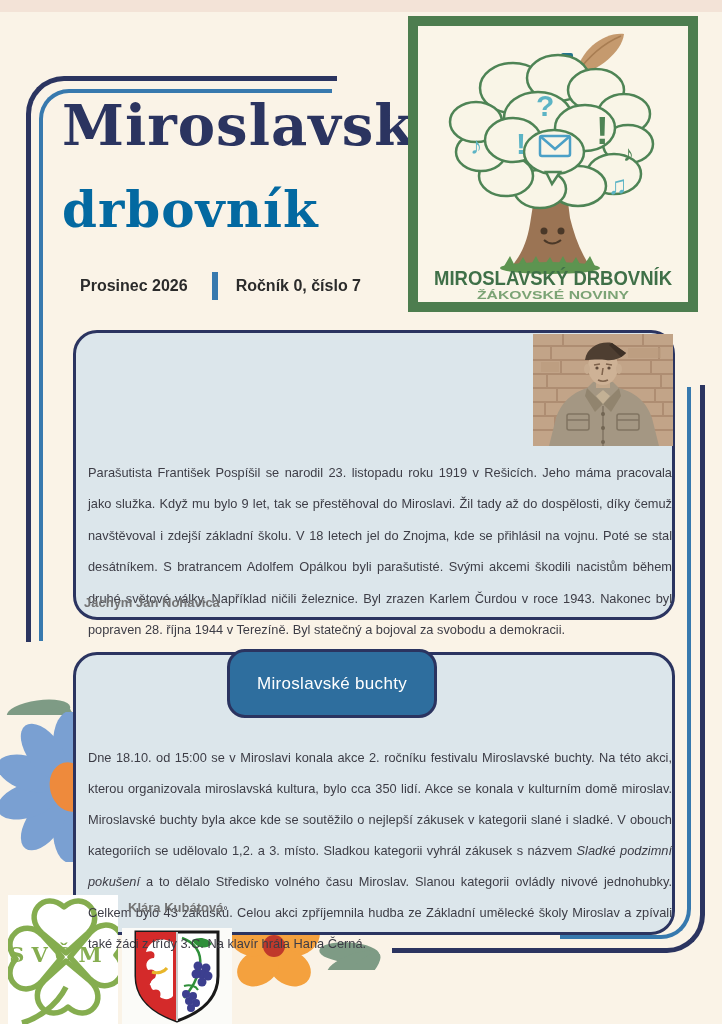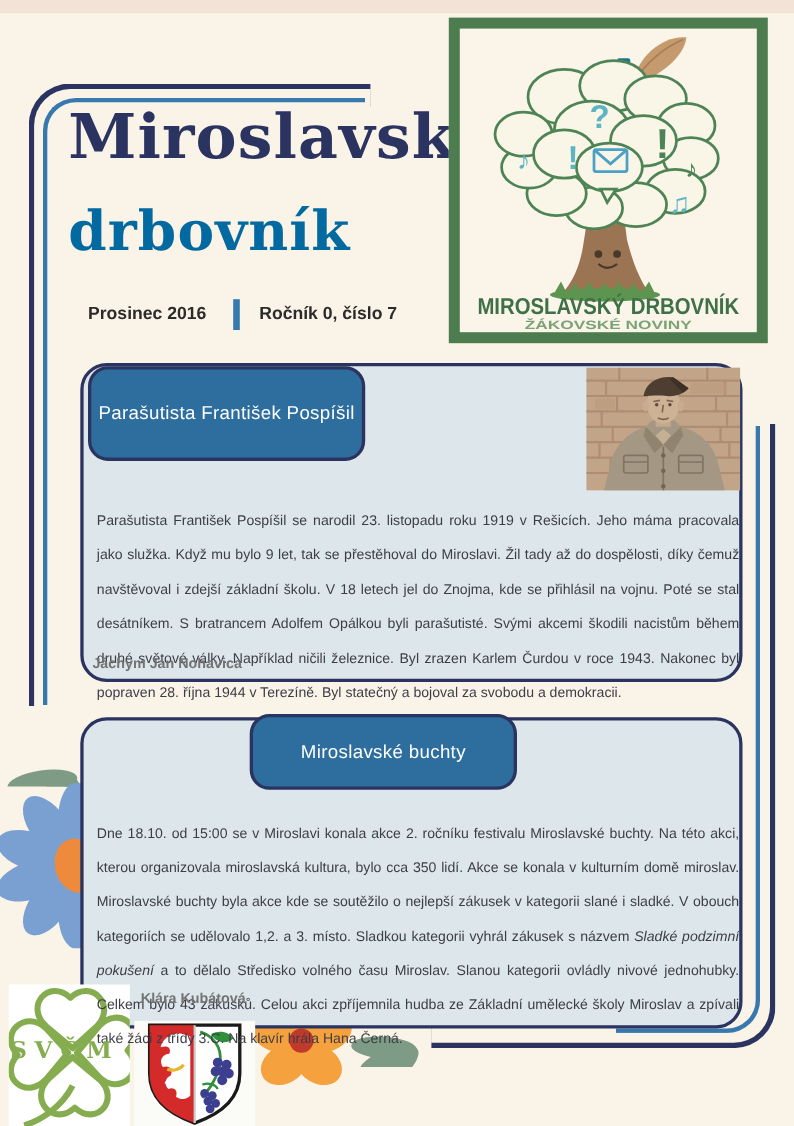--- a/index.html
+++ b/index.html
@@ -28,21 +28,21 @@
      border:10px solid #4d7d4f;z-index:2;}
   
   .card{position:absolute;left:73px;width:602px;background:#dce6eb;
      border:3.5px solid #2b3460;border-radius:24px;z-index:2;box-sizing:border-box;}
   #card1{top:330px;height:290px;}
   #card2{top:652px;height:283px;}
   .titlebox{position:absolute;background:#2e6e9e;border:3.5px solid #2b3460;border-radius:18px;
      z-index:3;display:flex;align-items:center;justify-content:center;color:#ffffff;
      font-size:17px;font-weight:500;letter-spacing:.3px;box-sizing:border-box;text-align:center;}
   #titlebox1{left:80px;top:333px;width:252px;height:86px;}
-  #titlebox2{left:227px;top:649px;width:243px;height:69px;}
+  #titlebox2{left:227px;top:649px;width:210px;height:69px;}
   .bodytext{position:absolute;left:88px;width:584px;z-index:3;text-align:justify;
      color:#3d3d46;font-size:12.8px;}
   #body1{top:444px;line-height:31.5px;}
   #body2{top:729px;line-height:31px;}
   .author{position:absolute;left:84px;z-index:3;font-weight:bold;font-size:13px;color:#737373;}
   #author1{top:595px;}
   #author2{top:900px;margin-left:44px;}
   #photo1{position:absolute;left:533px;top:334px;width:140px;height:112px;z-index:4;}
   
   .deco{position:absolute;z-index:1;}
@@ -62,21 +62,21 @@
 <div id="page">
 
   <div class="frame" id="frame-tl-navy"></div>
   <div class="frame" id="frame-tl-blue"></div>
   <div class="frame" id="frame-br-navy"></div>
   <div class="frame" id="frame-br-blue"></div>
 
   <div id="title1">Miroslavský</div>
   <div id="title2">drbovník</div>
   <div id="dateline">
-    <span class="dt">Prosinec 2016</span>
+    <span class="dt">Prosinec 2026</span>
     <span class="sep"></span>
     <span class="dt">Ročník 0, číslo 7</span>
   </div>
 
   <div id="logo">
     <svg width="270" height="276" viewBox="0 0 270 276">
 
       <g>
         <path d="M158,48 C162,25 185,6 206,8 C204,26 180,45 160,49 Z" fill="#c59a6e"></path>
         <path d="M158,48 C168,34 184,18 203,10" stroke="#a87d52" stroke-width="1.5" fill="none"></path>
@@ -124,23 +124,20 @@
       <text x="52" y="128" font-size="24" font-weight="bold" fill="#5cb4c5">♪</text>
       <text x="205" y="135" font-size="22" font-weight="bold" fill="#4e8455">♪</text>
       <text x="190" y="168" font-size="26" font-weight="bold" fill="#5cb4c5">♫</text>
 
       <text x="135" y="259" text-anchor="middle" font-size="21" font-weight="bold" fill="#3f7048" textLength="238" lengthAdjust="spacingAndGlyphs" font-family="Liberation Sans, sans-serif">MIROSLAVSKÝ DRBOVNÍK</text>
       <text x="135" y="273" text-anchor="middle" font-size="11" font-weight="bold" fill="#7ba375" textLength="152" lengthAdjust="spacingAndGlyphs" font-family="Liberation Sans, sans-serif">ŽÁKOVSKÉ NOVINY</text>
     </svg>
   </div>
 
   <div class="card" id="card1"></div>
-  <div class="titlebox" id="titlebox1">
-    <span>Parašutista František Pospíšil</span>
-  </div>
   <svg id="photo1" viewBox="0 0 140 112">
     <rect width="140" height="112" fill="#c7a98c"></rect>
     <g stroke="#b08f74" stroke-width="2">
       <line x1="0" y1="12" x2="140" y2="12"></line>
         <line x1="0" y1="26" x2="140" y2="26"></line>
       <line x1="0" y1="40" x2="140" y2="40"></line>
         <line x1="0" y1="54" x2="140" y2="54"></line>
       <line x1="0" y1="68" x2="140" y2="68"></line>
         <line x1="0" y1="82" x2="140" y2="82"></line>
       <line x1="0" y1="96" x2="140" y2="96"></line>

